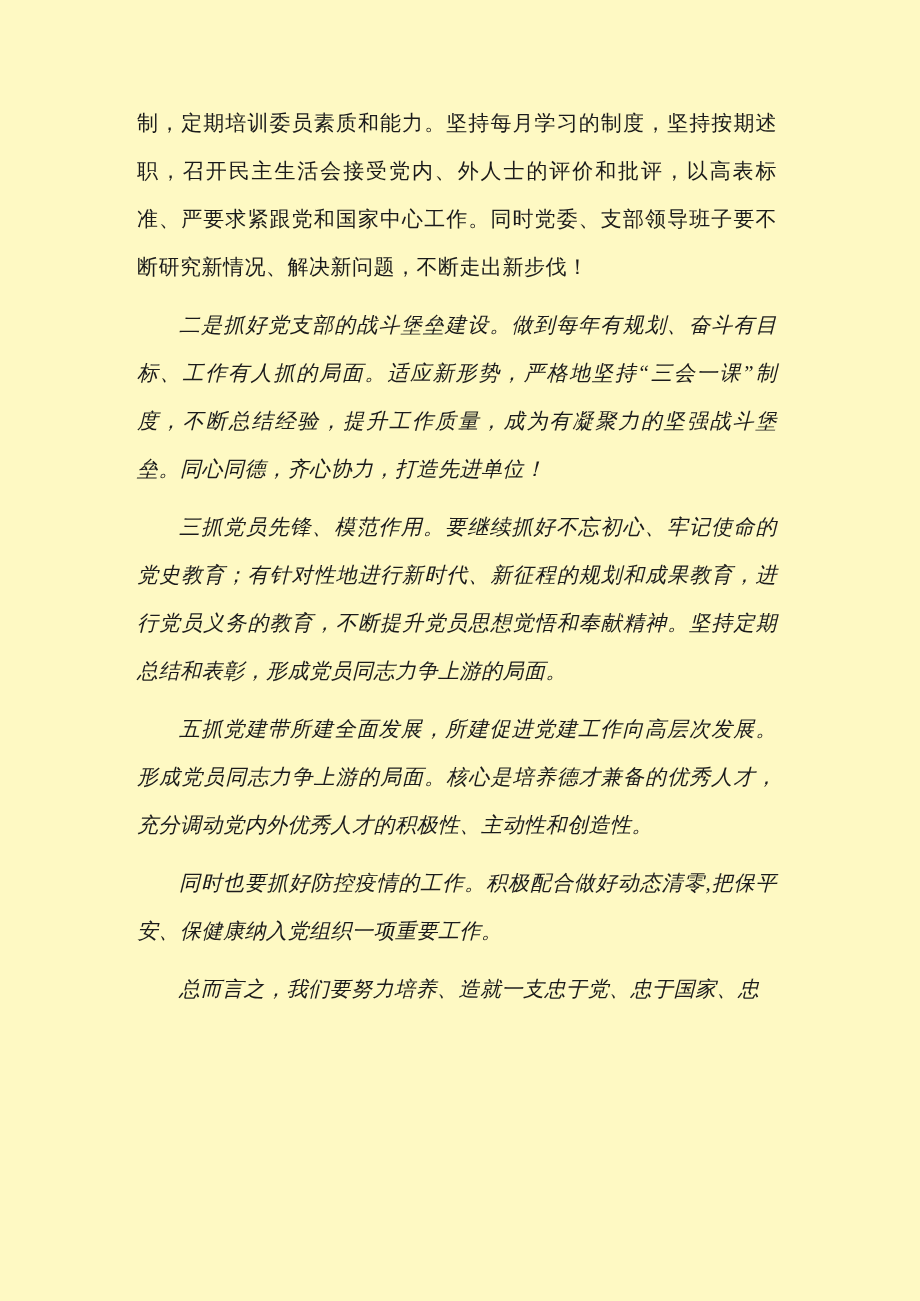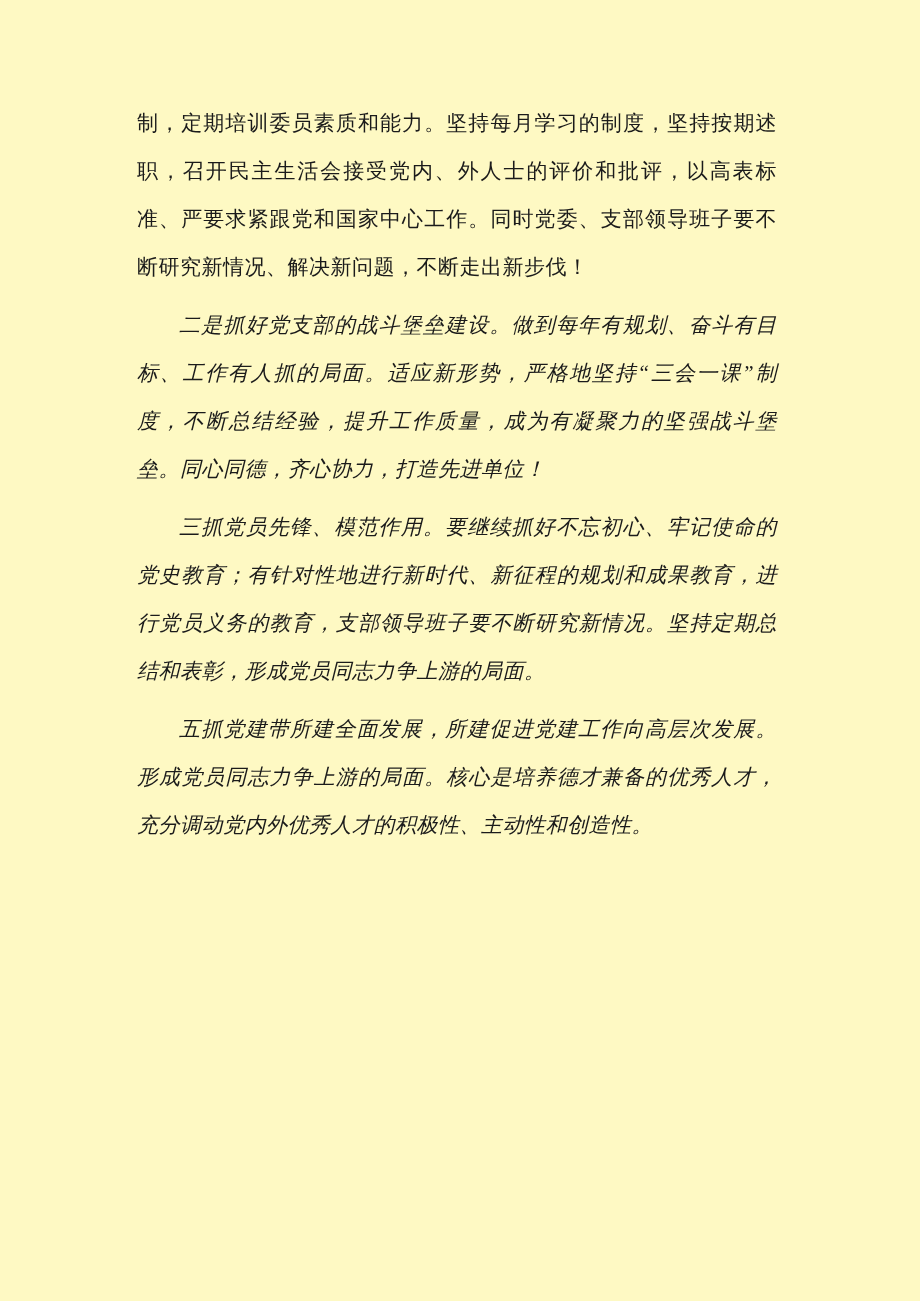--- a/index.html
+++ b/index.html
@@ -41,16 +41,18 @@
     font-style: italic;
   }
 </style>
 </head>
 <body>
 
 <div class="page">
   <div class="doc-body">
     <p>制，定期培训委员素质和能力。坚持每月学习的制度，坚持按期述职，召开民主生活会接受党内、外人士的评价和批评，以高表标准、严要求紧跟党和国家中心工作。同时党委、支部领导班子要不断研究新情况、解决新问题，不断走出新步伐！</p>
     <p class="indent">二是抓好党支部的战斗堡垒建设。做到每年有规划、奋斗有目标、工作有人抓的局面。适应新形势，严格地坚持“三会一课”制度，不断总结经验，提升工作质量，成为有凝聚力的坚强战斗堡垒。同心同德，齐心协力，打造先进单位！</p>
-    <p class="indent">三抓党员先锋、模范作用。要继续抓好不忘初心、牢记使命的党史教育；有针对性地进行新时代、新征程的规划和成果教育，进行党员义务的教育，支部领导班子要不断研究新情况。坚持定期总结和表彰，形成党员同志力争上游的局面。</p>
+    <p class="indent">三抓党员先锋、模范作用。要继续抓好不忘初心、牢记使命的党史教育；有针对性地进行新时代、新征程的规划和成果教育，进行党员义务的教育，不断提升党员思想觉悟和奉献精神。坚持定期总结和表彰，形成党员同志力争上游的局面。</p>
     <p class="indent">五抓党建带所建全面发展，所建促进党建工作向高层次发展。形成党员同志力争上游的局面。核心是培养德才兼备的优秀人才，充分调动党内外优秀人才的积极性、主动性和创造性。</p>
+    <p class="indent">同时也要抓好防控疫情的工作。积极配合做好动态清零,把保平安、保健康纳入党组织一项重要工作。</p>
+    <p class="indent">总而言之，我们要努力培养、造就一支忠于党、忠于国家、忠</p>
   </div>
 </div>
 
 </body></html>

